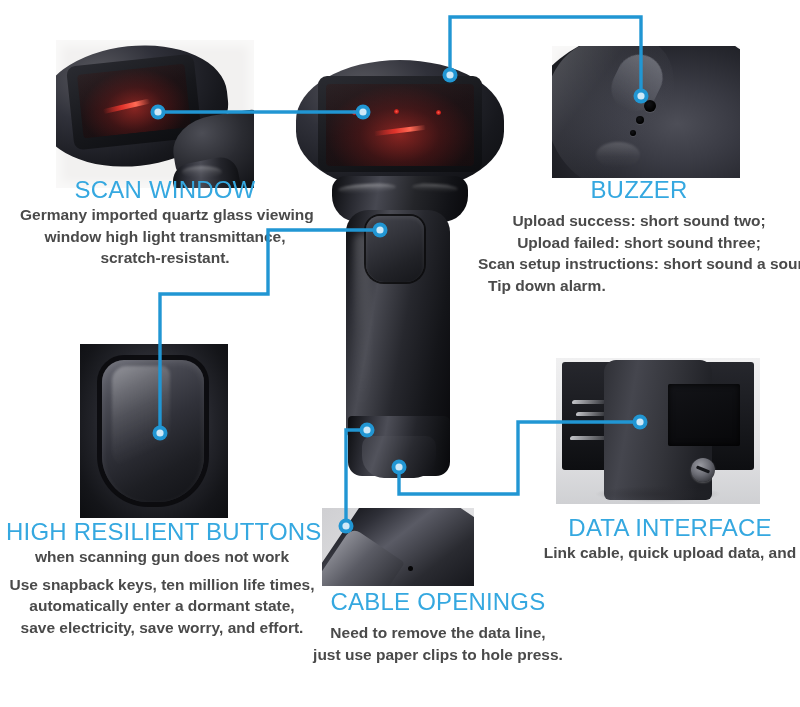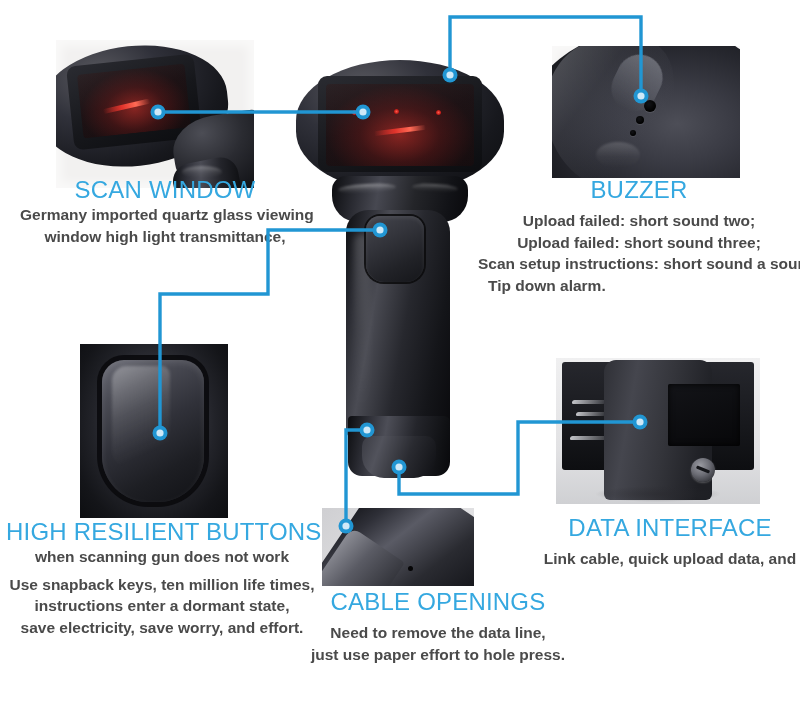--- a/index.html
+++ b/index.html
@@ -438,42 +438,43 @@
         <circle cx="640" cy="422" r="7.5" fill="#2196d3"></circle>
         <circle cx="640" cy="422" r="3.6" fill="#cfe9f8"></circle>
       </g>
     </g>
   </svg>
 
   <div class="block" id="block-scan-window" style="left:20px; top:176px; width:290px;">
     <div class="heading">SCAN WINDOW</div>
     <div class="body-line" style="margin-top:0;">Germany imported quartz glass viewing</div>
     <div class="body-line">window high light transmittance,</div>
+    <div class="body-line">scratch-resistant.</div>
   </div>
 
   <div class="block" id="block-buzzer" style="left:478px; top:176px; width:322px;">
     <div class="heading">BUZZER</div>
-    <div class="body-line" style="margin-top:6px;">Upload failed: short sound two;</div>
+    <div class="body-line" style="margin-top:6px;">Upload success: short sound two;</div>
     <div class="body-line">Upload failed: short sound three;</div>
     <div class="body-line">Scan setup instructions: short sound a sound;</div>
     <div class="body-line" style="text-align:left; padding-left:10px;">Tip down alarm.</div>
   </div>
 
   <div class="block" id="block-buttons" style="left:6px; top:518px; width:312px;">
     <div class="heading">HIGH RESILIENT BUTTONS</div>
     <div class="body-line">when scanning gun does not work</div>
     <div class="body-line" style="margin-top:6px;">Use snapback keys, ten million life times,</div>
-    <div class="body-line">instructions enter a dormant state,</div>
+    <div class="body-line">automatically enter a dormant state,</div>
     <div class="body-line">save electricity, save worry, and effort.</div>
   </div>
 
   <div class="block" id="block-cable" style="left:306px; top:588px; width:264px;">
     <div class="heading">CABLE OPENINGS</div>
     <div class="body-line" style="margin-top:6px;">Need to remove the data line,</div>
-    <div class="body-line">just use paper effort to hole press.</div>
+    <div class="body-line">just use paper clips to hole press.</div>
   </div>
 
   <div class="block" id="block-data" style="left:540px; top:514px; width:260px;">
     <div class="heading">DATA INTERFACE</div>
-    <div class="body-line" style="margin-top:6px;">Link cable, quick upload data, and</div>
+    <div class="body-line" style="margin-top:0;">Link cable, quick upload data, and</div>
   </div>
 
 </div>
 
 </body></html>

